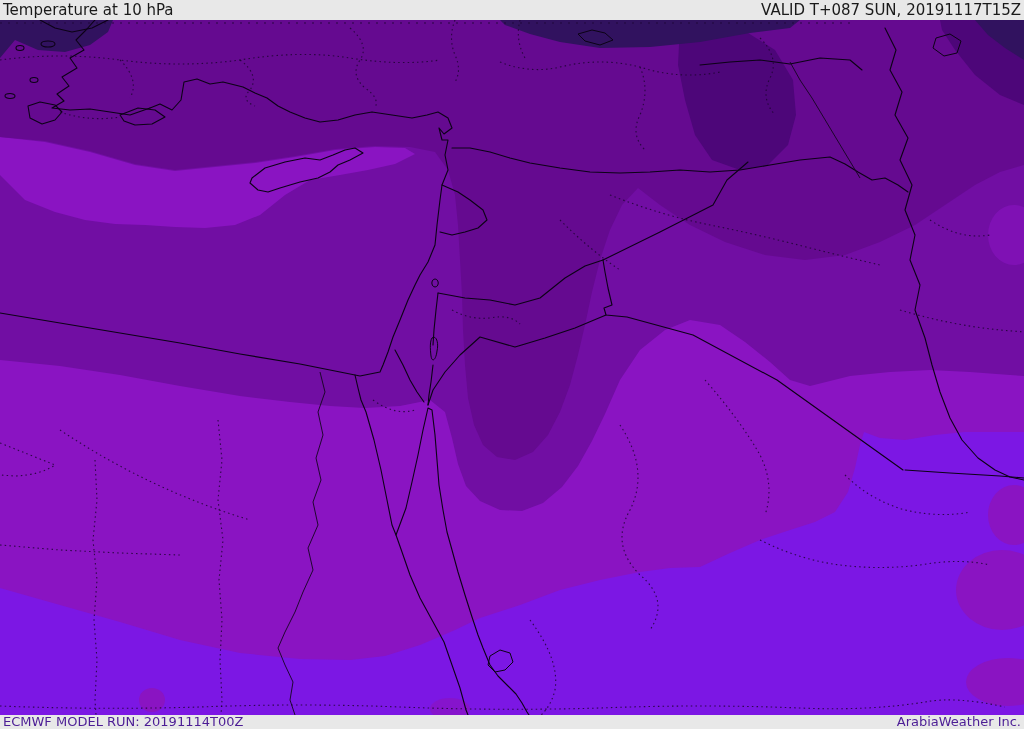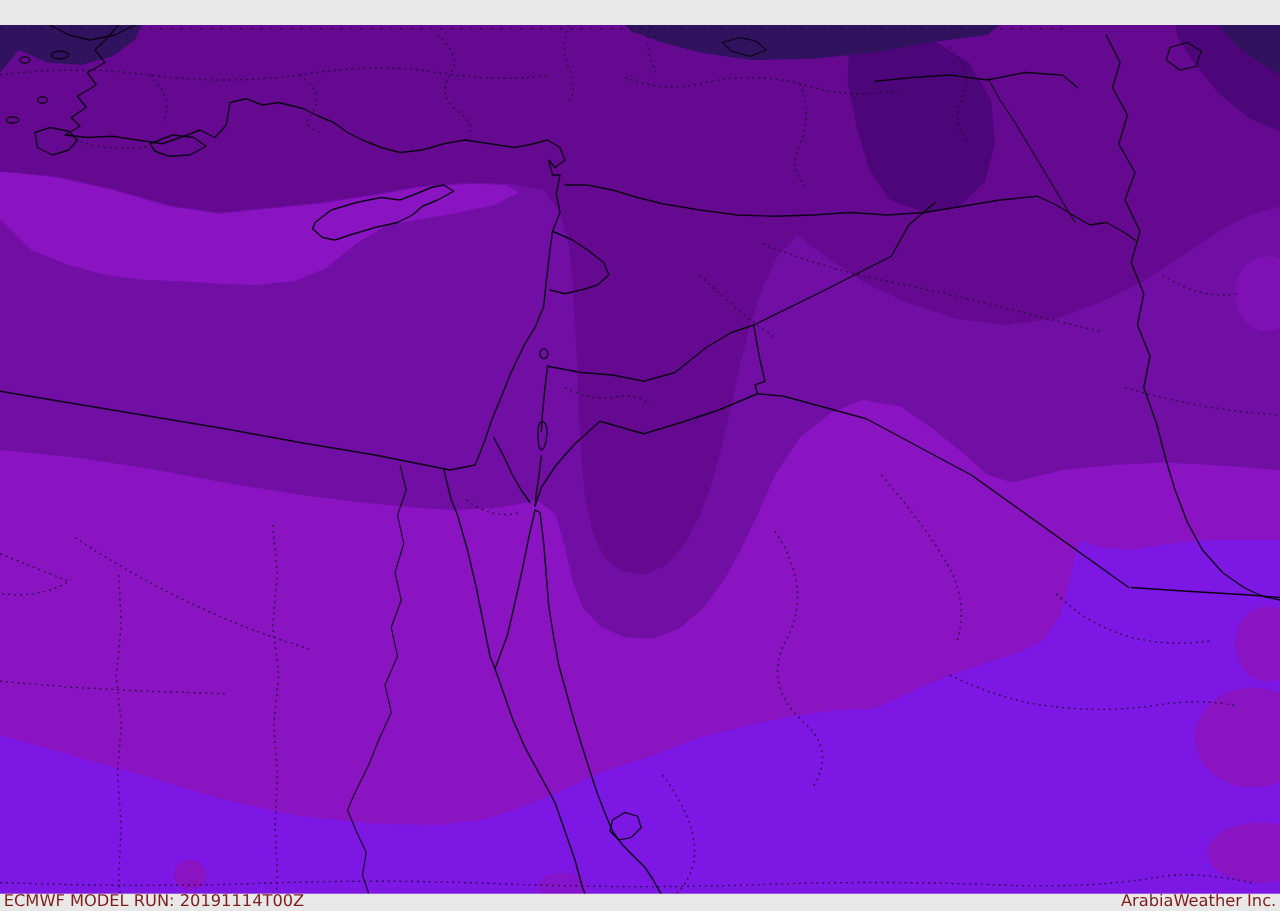--- a/index.html
+++ b/index.html
@@ -11,27 +11,31 @@
   .topbar .t{white-space:nowrap;}
   .mapwrap{position:absolute;top:20px;left:0;width:1024px;height:695px;}
   svg{display:block;}
   .coast,.border{fill:none;stroke:#0c0216;stroke-width:1.1;stroke-linejoin:round;stroke-linecap:round;}
   .river{fill:none;stroke:#14041f;stroke-width:0.9;stroke-linejoin:round;}
   .lake{fill:none;stroke:#0c0216;stroke-width:1;}
   .dotted{fill:none;stroke:#1d0533;stroke-width:1.1;stroke-dasharray:1.5 3.2;opacity:.85;}
   .ticks{fill:none;stroke:#1d0533;stroke-width:1.5;stroke-dasharray:2 6;opacity:.55;}
   .bottombar{position:absolute;bottom:0;left:0;width:1024px;height:14px;background:#e8e8e8;
              display:flex;justify-content:space-between;align-items:center;
-             font-size:13px;color:#7f1d1d;box-sizing:border-box;padding:0 3px;line-height:14px;}
+             font-size:13px;color:#4c1d95;box-sizing:border-box;padding:0 3px;line-height:14px;}
 </style>
 </head>
 <body>
 
 <div class="app">
 
+  <div class="topbar">
+    <span class="t">Temperature at 10 hPa</span>
+    <span class="t">VALID T+087 SUN, 20191117T15Z</span>
+  </div>
 
   <div class="mapwrap">
   <svg width="1024" height="695" viewBox="0 0 1024 695">
 
     <rect x="0" y="0" width="1024" height="695" fill="#710ea3"></rect>
 
     <path d="M0,117 L45,122 90,132 135,145 175,151 215,147 255,143 295,137 335,130 375,127 405,128 415,134
          L395,144 368,150 340,155 310,160 285,175 260,195 235,205 205,208 175,207 145,205 115,204 85,200 55,192 25,180 0,155 Z" fill="#8a14c2"></path>
 
     <path d="M0,0 L1024,0 L1024,145 L1000,152 975,165 945,185 915,205 880,222 845,235 805,240 765,235 725,222 690,205 660,185 638,168

